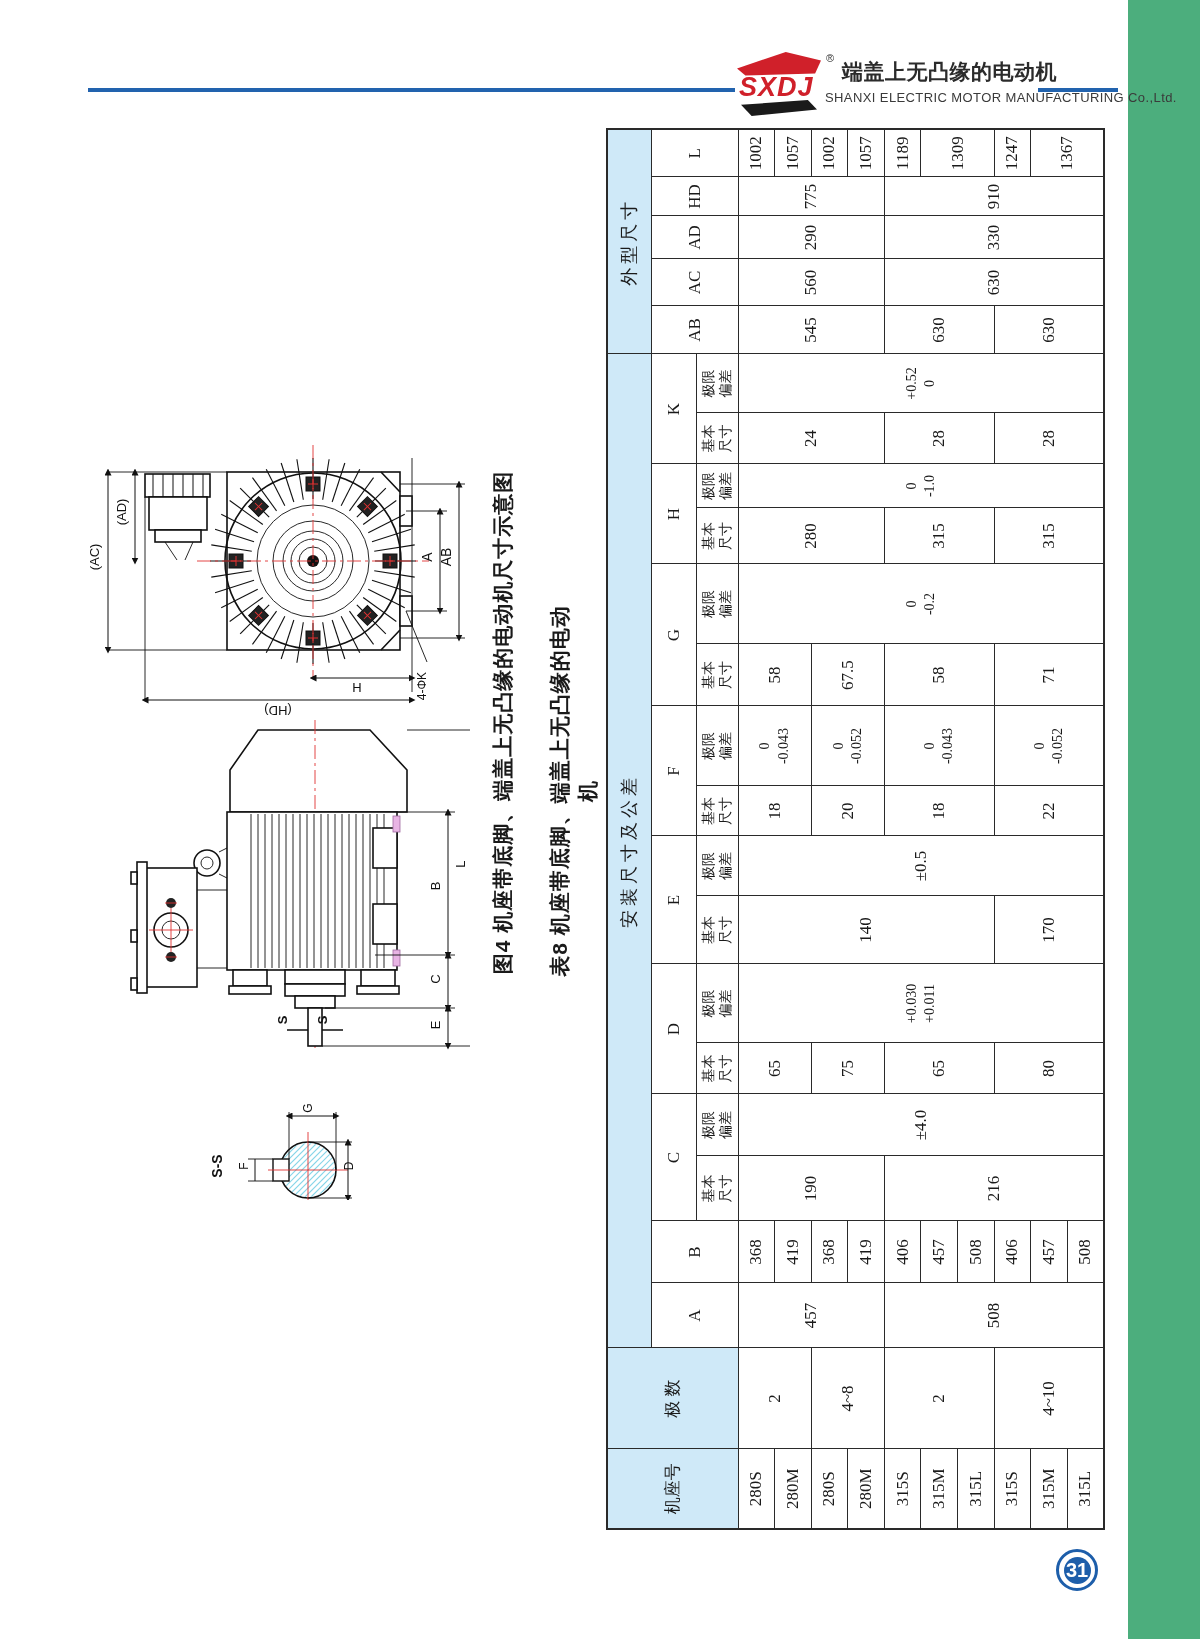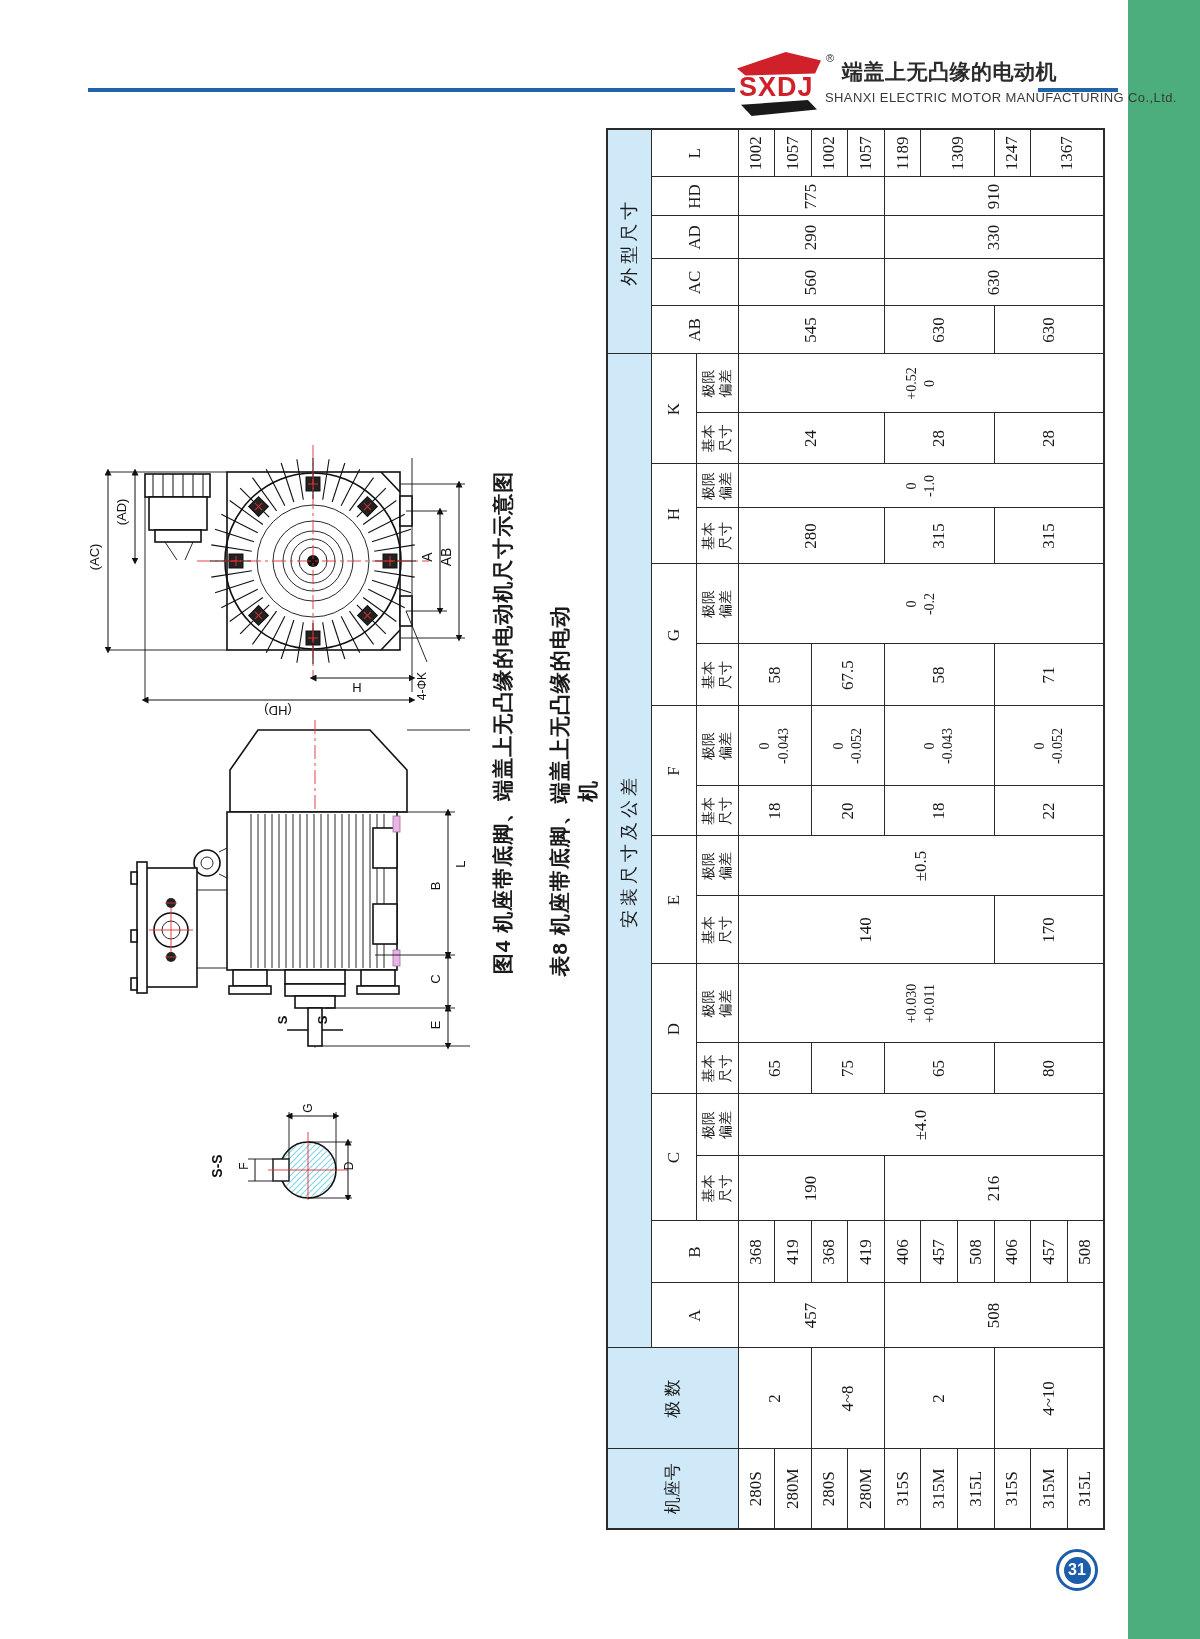--- a/index.html
+++ b/index.html
@@ -9,21 +9,21 @@
   
   .green-band{position:absolute;left:1128px;top:0;width:72px;height:1639px;background:#4cae7d;}
   .blue-rule{position:absolute;top:88px;height:4px;background:#2263ae;}
   .rule-left{left:88px;width:647px;}
   .rule-right{left:1038px;width:80px;}
 
   
   .logo-mark{position:absolute;left:735px;top:50px;width:88px;height:68px;}
   .logo-roof{position:absolute;left:2px;top:2px;width:84px;height:30px;background:#d0202a;
              clip-path:polygon(0% 55%,58% 0%,100% 28%,93% 72%,10% 78%);}
-  .logo-sxdj{position:absolute;left:4px;top:22px;width:84px;font-weight:bold;
+  .logo-sxdj{position:absolute;left:4px;top:22px;width:84px;font-weight:bold;font-style:italic;
              font-size:27px;letter-spacing:1px;color:#d0202a;}
   .logo-swoosh{position:absolute;left:6px;top:50px;width:76px;height:16px;background:#1a1a1a;
              clip-path:polygon(0% 30%,88% 0%,100% 60%,14% 100%);}
   .logo-reg{position:absolute;left:826px;top:52px;font-size:11px;color:#333;}
   .logo-cn{position:absolute;left:842px;top:58px;font-size:21px;font-weight:bold;color:#2b2b2b;letter-spacing:0.5px;}
   .logo-en{position:absolute;left:825px;top:90px;font-size:13px;color:#3a3a3a;letter-spacing:0.4px;}
 
   
   .rot{position:absolute;transform-origin:0 0;}
   #tableWrap{left:606px;top:130px;width:1400px;height:497px;
@@ -55,21 +55,21 @@
   .thin{stroke:#111;stroke-width:0.9;fill:none;}
   .main{stroke:#111;stroke-width:1.6;fill:none;}
   .mainw{stroke:#111;stroke-width:1.6;fill:#fff;}
   .dim{stroke:#111;stroke-width:1;fill:none;}
   .red{stroke:#e03131;stroke-width:0.9;fill:none;}
 
   
   .page-badge{position:absolute;left:1056px;top:1549px;width:42px;height:42px;border-radius:50%;
               border:3px solid #1d5eaa;box-sizing:border-box;display:flex;align-items:center;justify-content:center;}
   .page-badge-inner{width:27px;height:27px;border-radius:50%;background:#1d5eaa;color:#fff;
-              display:flex;align-items:center;justify-content:center;font-size:16px;font-weight:bold;}
+              display:flex;align-items:center;justify-content:center;font-size:20px;font-weight:bold;}
 </style>
 </head>
 <body>
 
 <div class="green-band"></div>
 
 <div class="blue-rule rule-left"></div>
 <div class="blue-rule rule-right"></div>
 <div class="logo-mark">
   <div class="logo-roof"></div>

